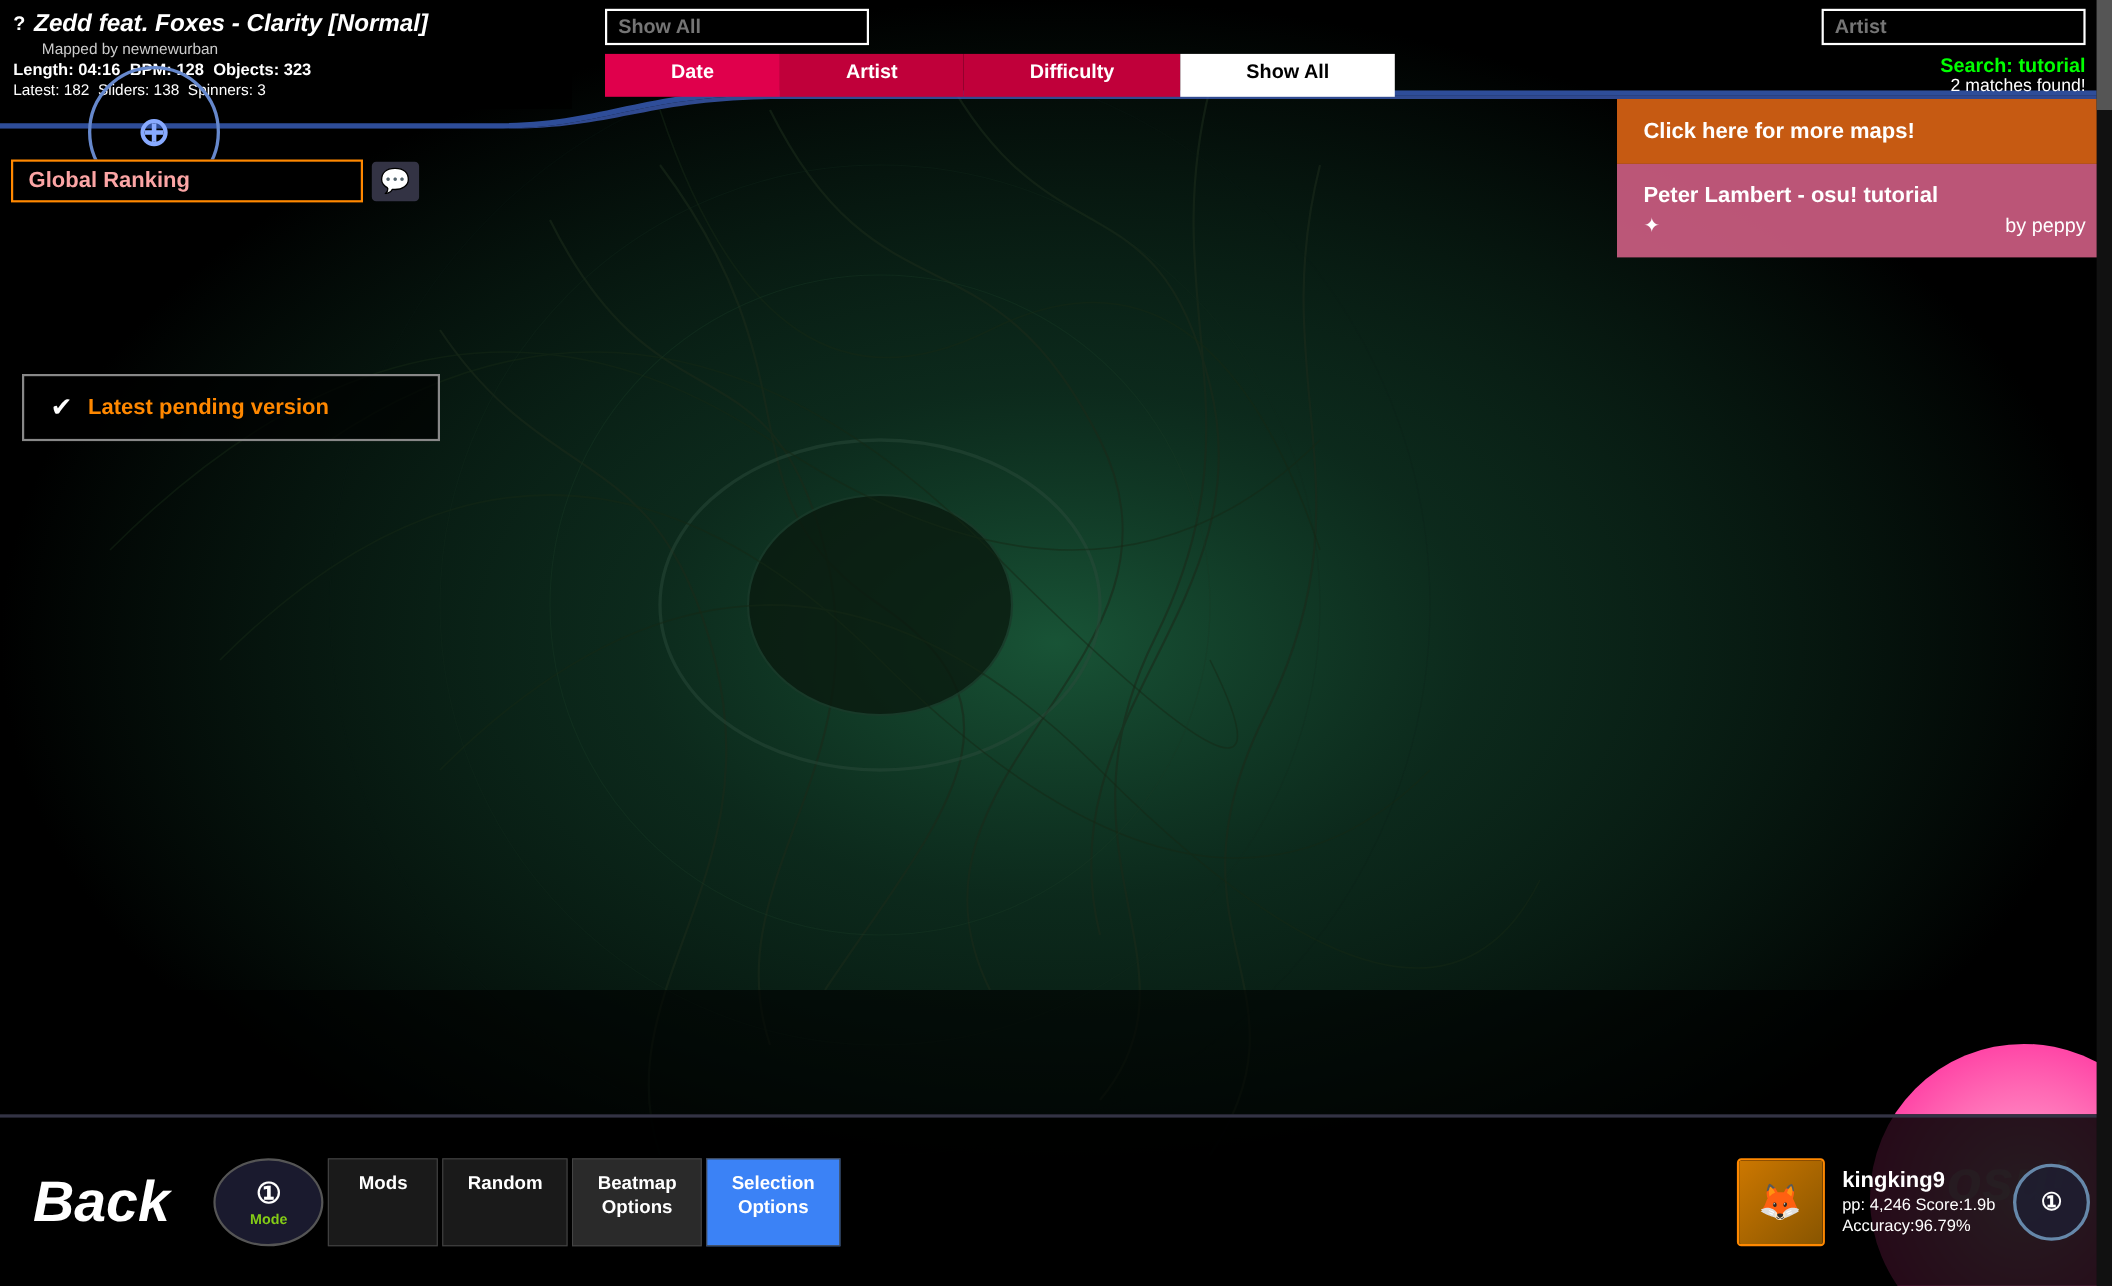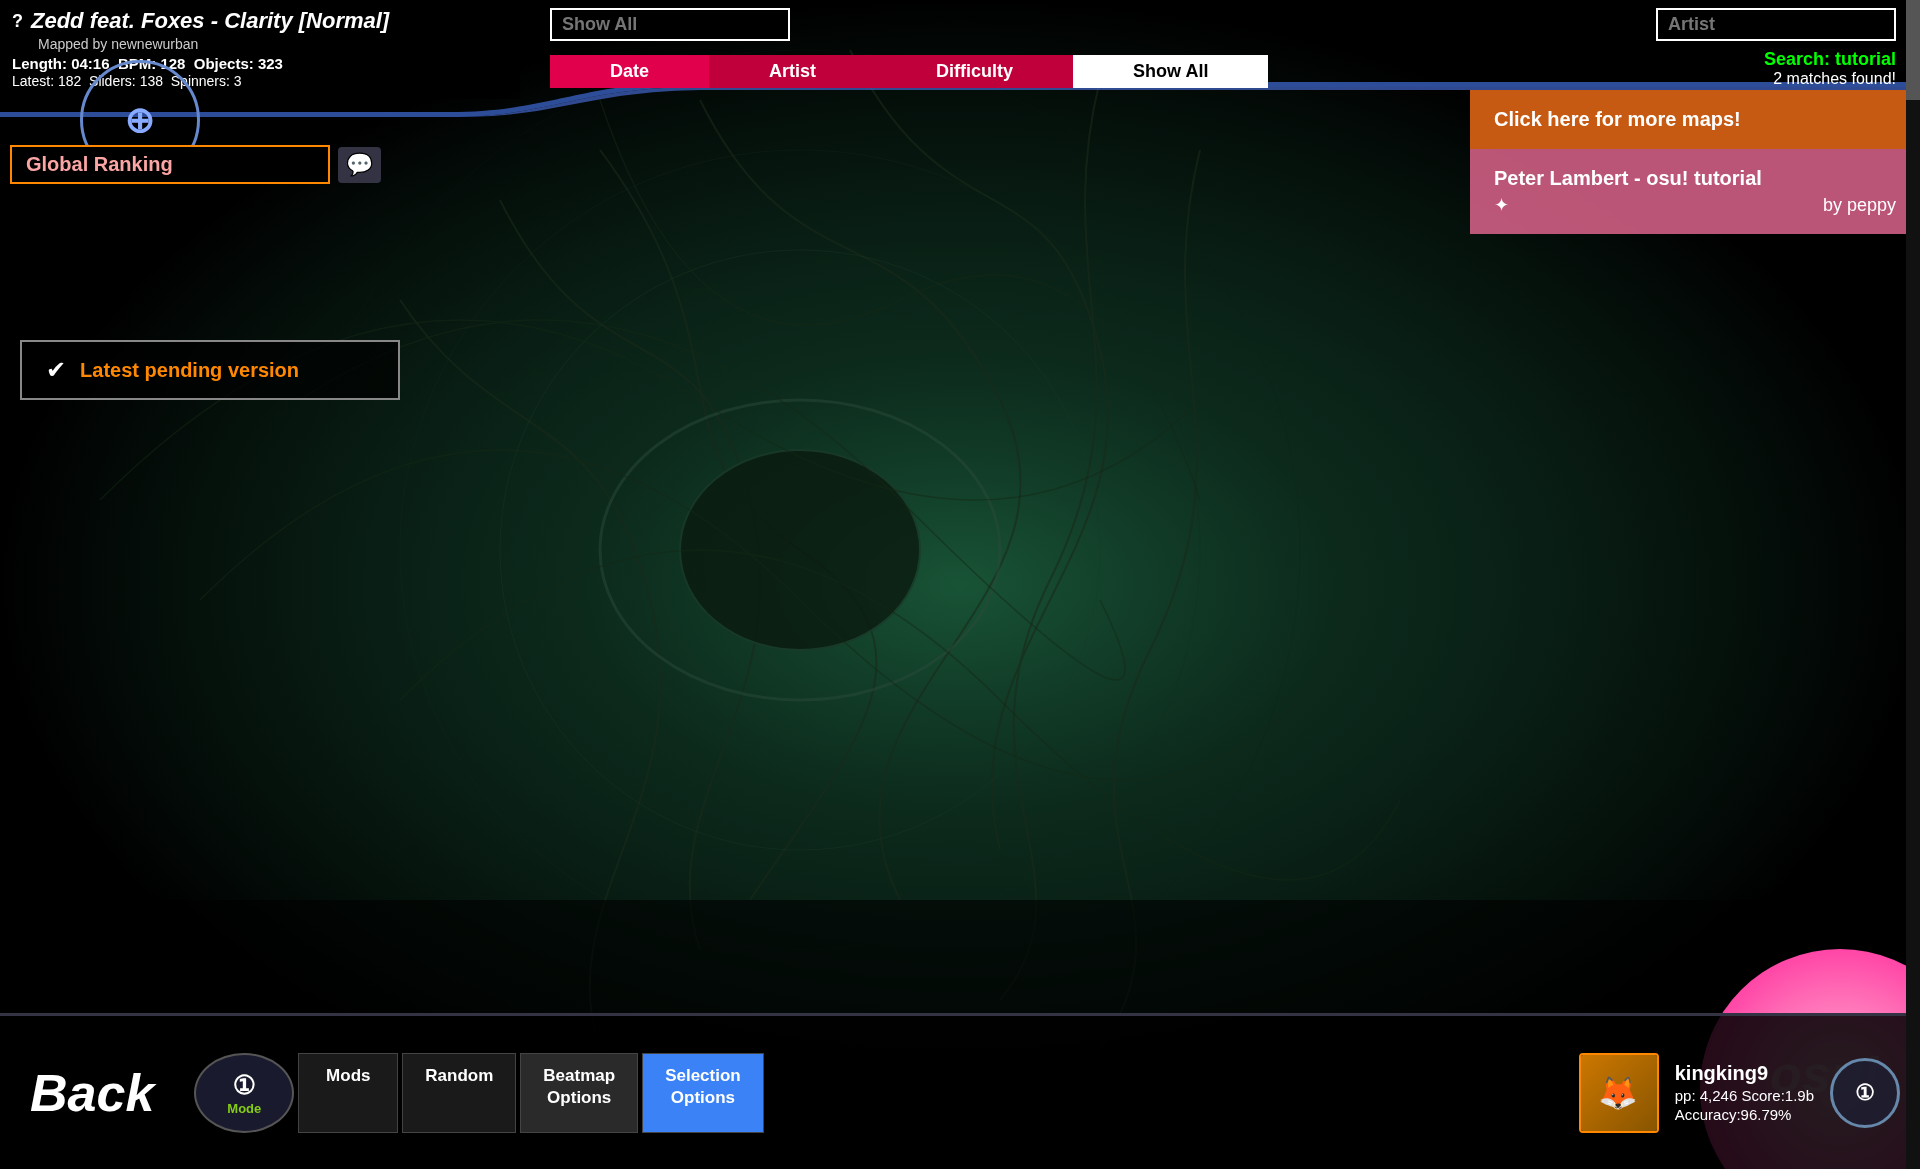--- a/index.html
+++ b/index.html
@@ -488,21 +488,21 @@
   </div>
 </div>
 
 <div style="position:absolute;top:0;left:540px;right:14px;z-index:10;">
   <div style="display:flex;align-items:center;padding:8px 10px;gap:10px;">
     <input class="search-input-box" type="text" value="" placeholder="Show All" style="">
     <div style="flex:1;"></div>
     <input class="artist-input-box" type="text" value="" placeholder="Artist" style="">
   </div>
   <div style="display:flex;justify-content:space-between;padding:0 10px;">
-    <div style="display:flex;align-items:flex-end;">
+    <div style="display:flex;">
       <div class="filter-tab date">Date</div>
       <div class="filter-tab artist">Artist</div>
       <div class="filter-tab difficulty">Difficulty</div>
       <div class="filter-tab show-all">Show All</div>
     </div>
     <div style="text-align:right;">
       <div style="color:#00ff00;font-size:18px;font-weight:bold;margin-left:22px;">
         <span>Search:</span> <span style="color:#00ff00;font-weight:bold;">tutorial</span>
       </div>
       <div style="color:#fff;font-size:16px;">2 matches found!</div>

